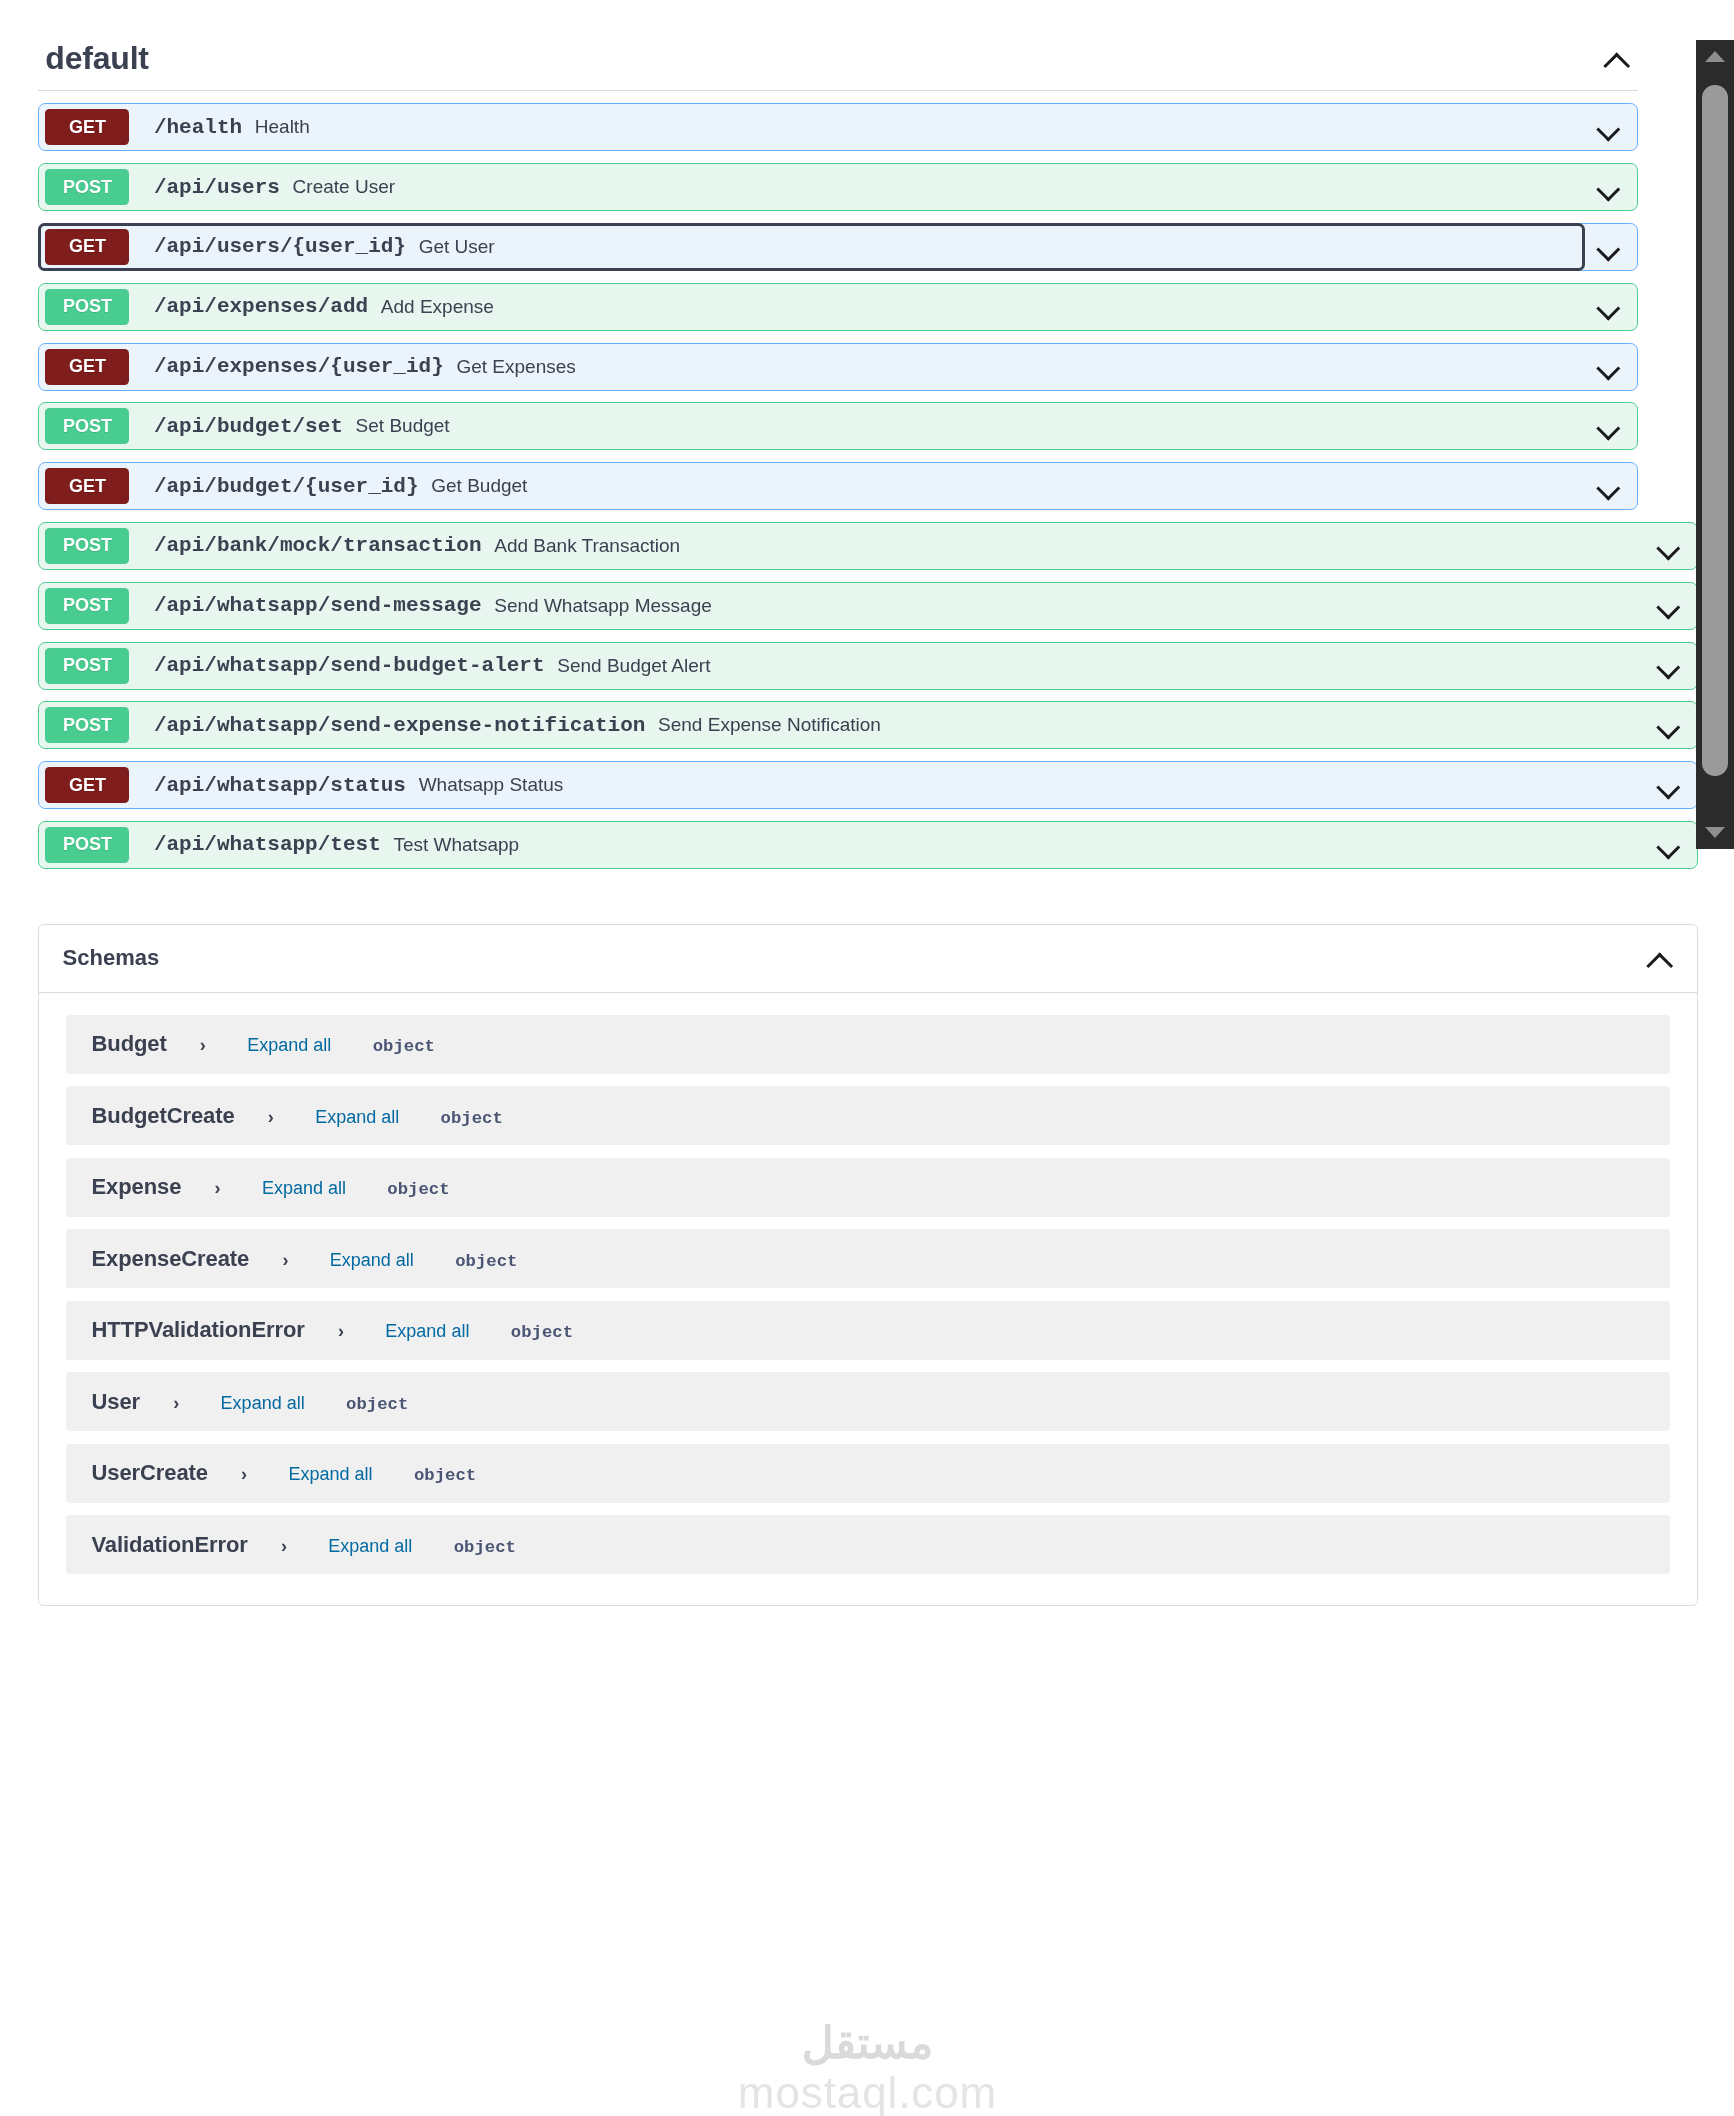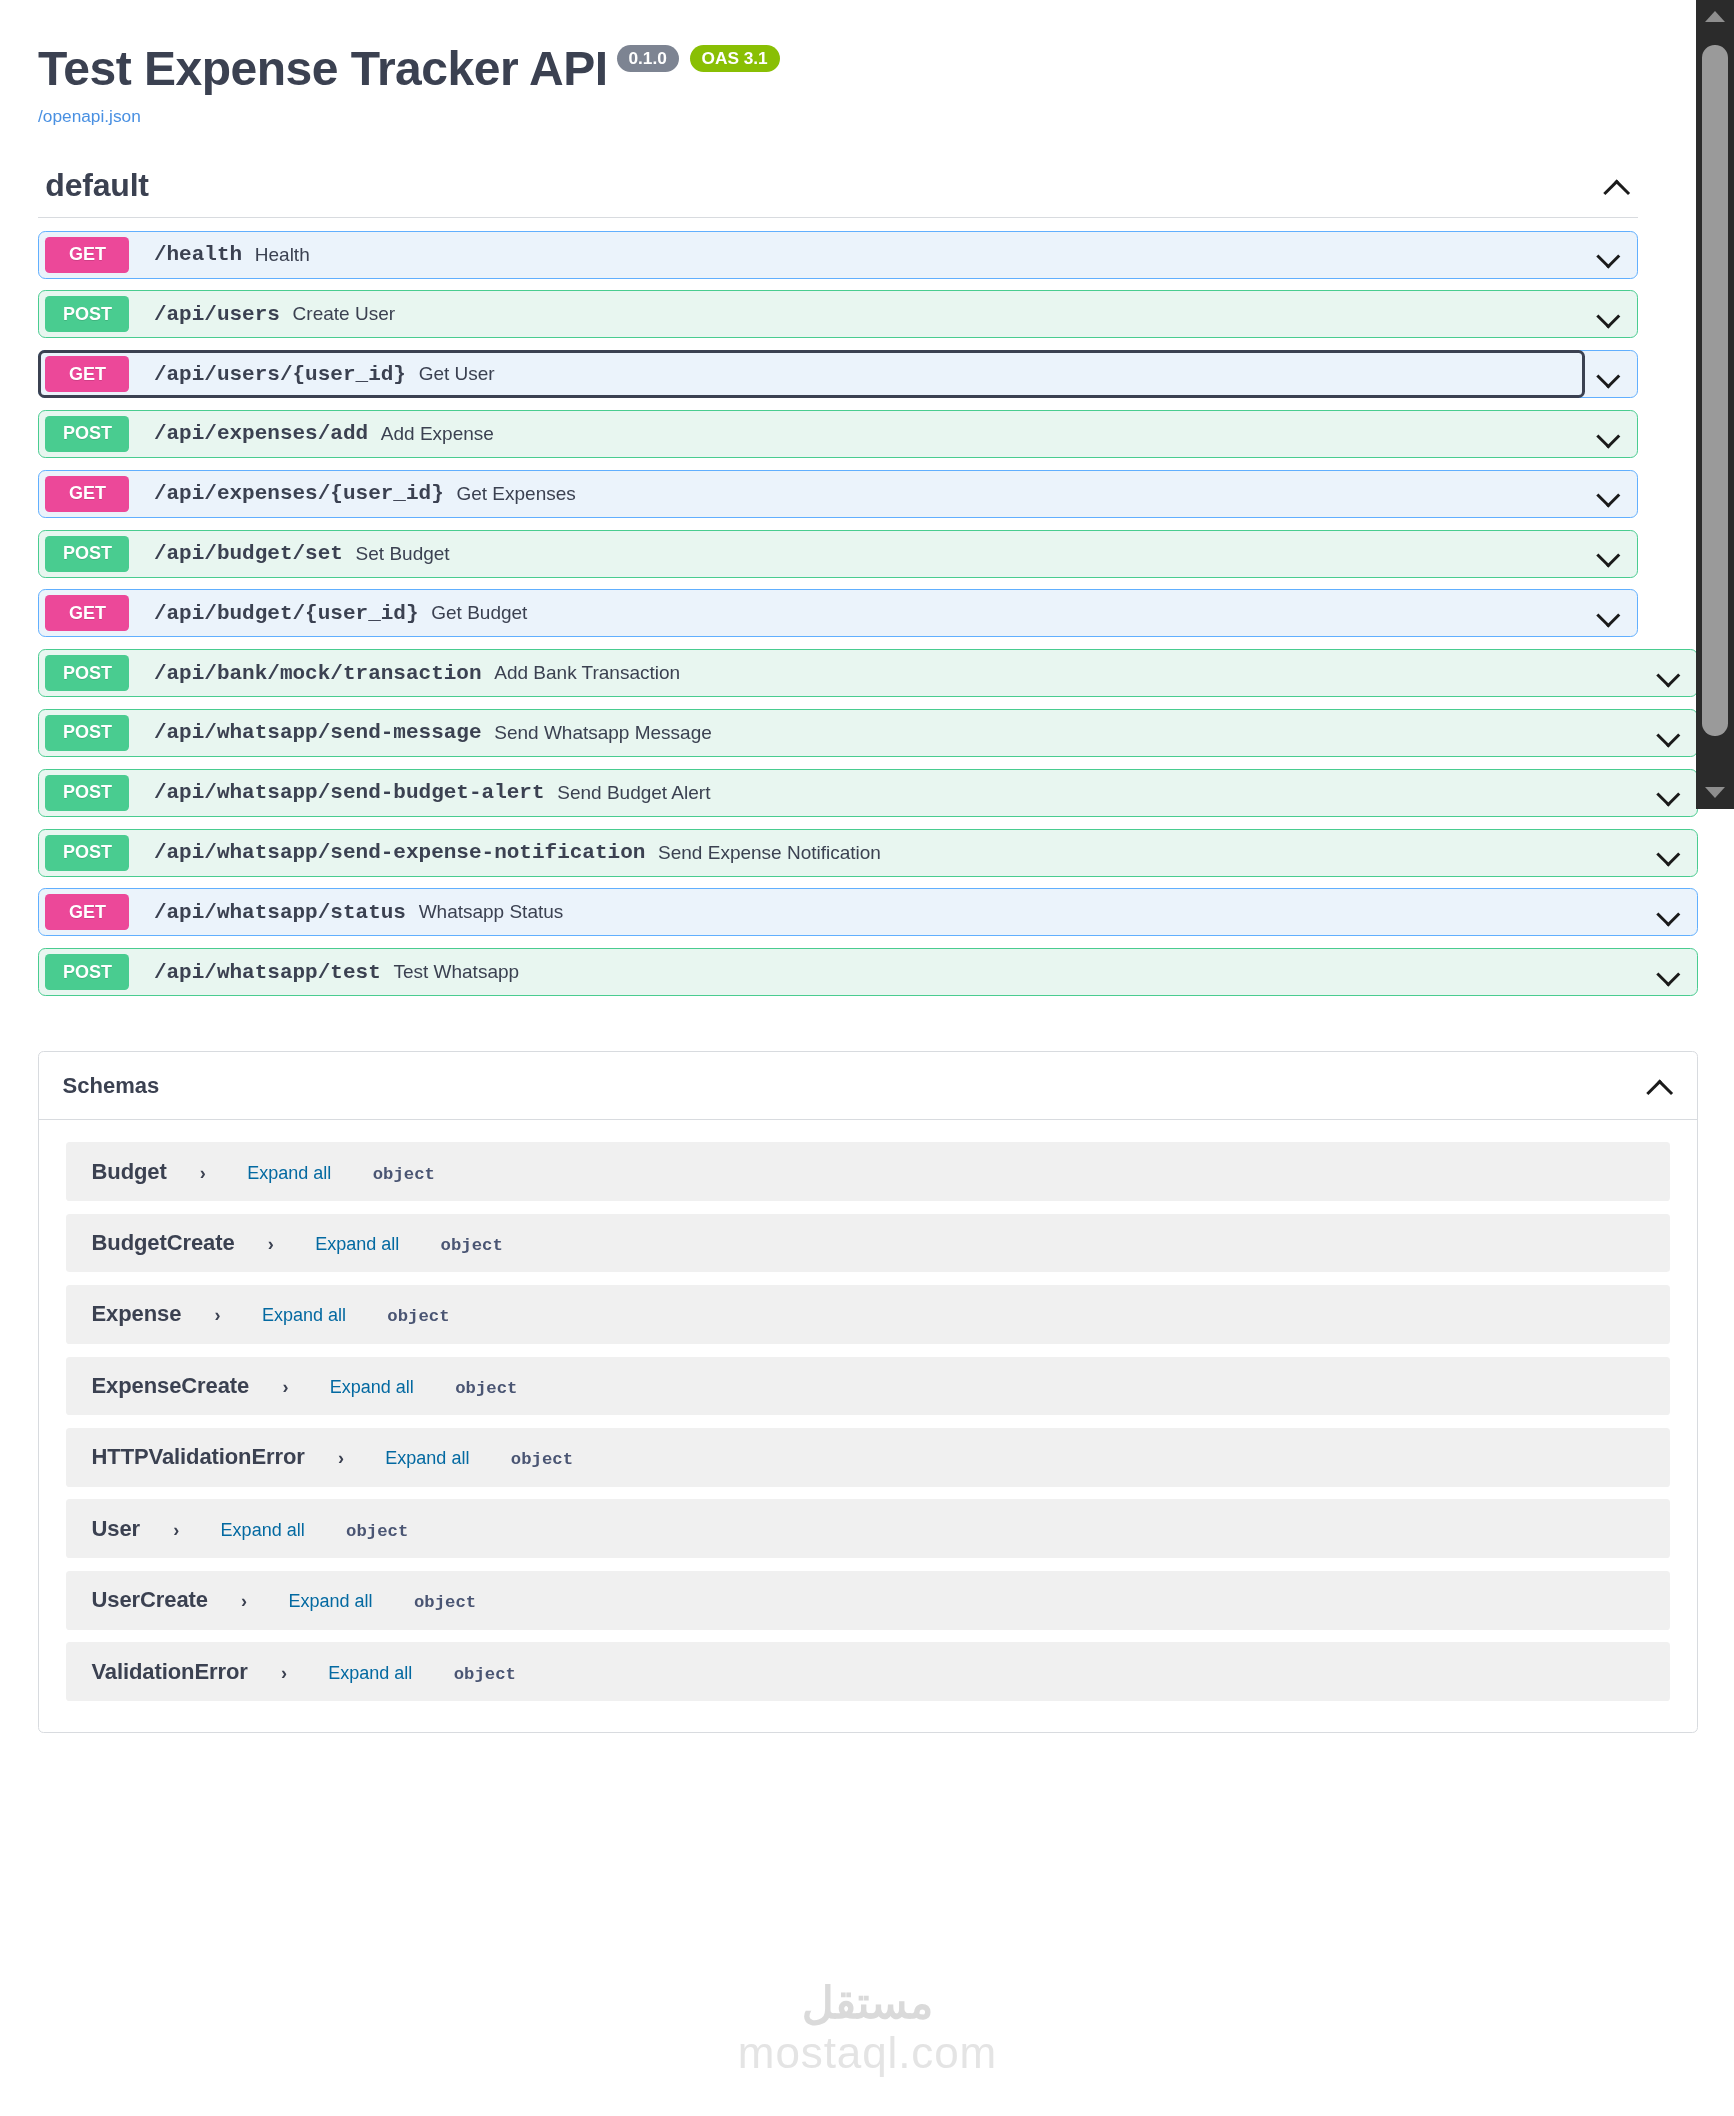--- a/index.html
+++ b/index.html
@@ -120,21 +120,21 @@
     border-radius: 4.5px;
     color: #fff;
     font-size: 18px;
     font-weight: 700;
     display: flex;
     align-items: center;
     justify-content: center;
     text-shadow: 0 0.9px 0 rgba(0,0,0,0.12);
     font-family: "Liberation Sans", sans-serif;
   }
-  .method.get  { background: #ec4899; }
+  .method.get  { background: #7f1d1d; }
   .method.post { background: #49cc90; }
 
   .op-path {
     font-family: "Liberation Mono", monospace;
     font-size: 21px;
     font-weight: 700;
     color: #3b4151;
     margin-left: 24.5px;
     white-space: nowrap;
   }
@@ -267,28 +267,20 @@
     letter-spacing: 0.9px;
     margin-top: 5.5px;
     line-height: 1;
   }
 </style>
 </head>
 <body>
 
 <div class="page">
 
-  <div class="info-block">
-    <div class="title-row">
-      <h1 class="api-title">Test Expense Tracker API</h1>
-      <span class="badge badge-version">0.1.0</span>
-      <span class="badge badge-oas">OAS 3.1</span>
-    </div>
-    <a class="spec-link" href="#">/openapi.json</a>
-  </div>
 
   <div class="tag-section">
     <div class="tag-header">
       <span class="tag-name">default</span>
       <span class="chev up"></span>
     </div>
   </div>
 
   <div class="ops" id="ops-list">
       <div class="op get">

